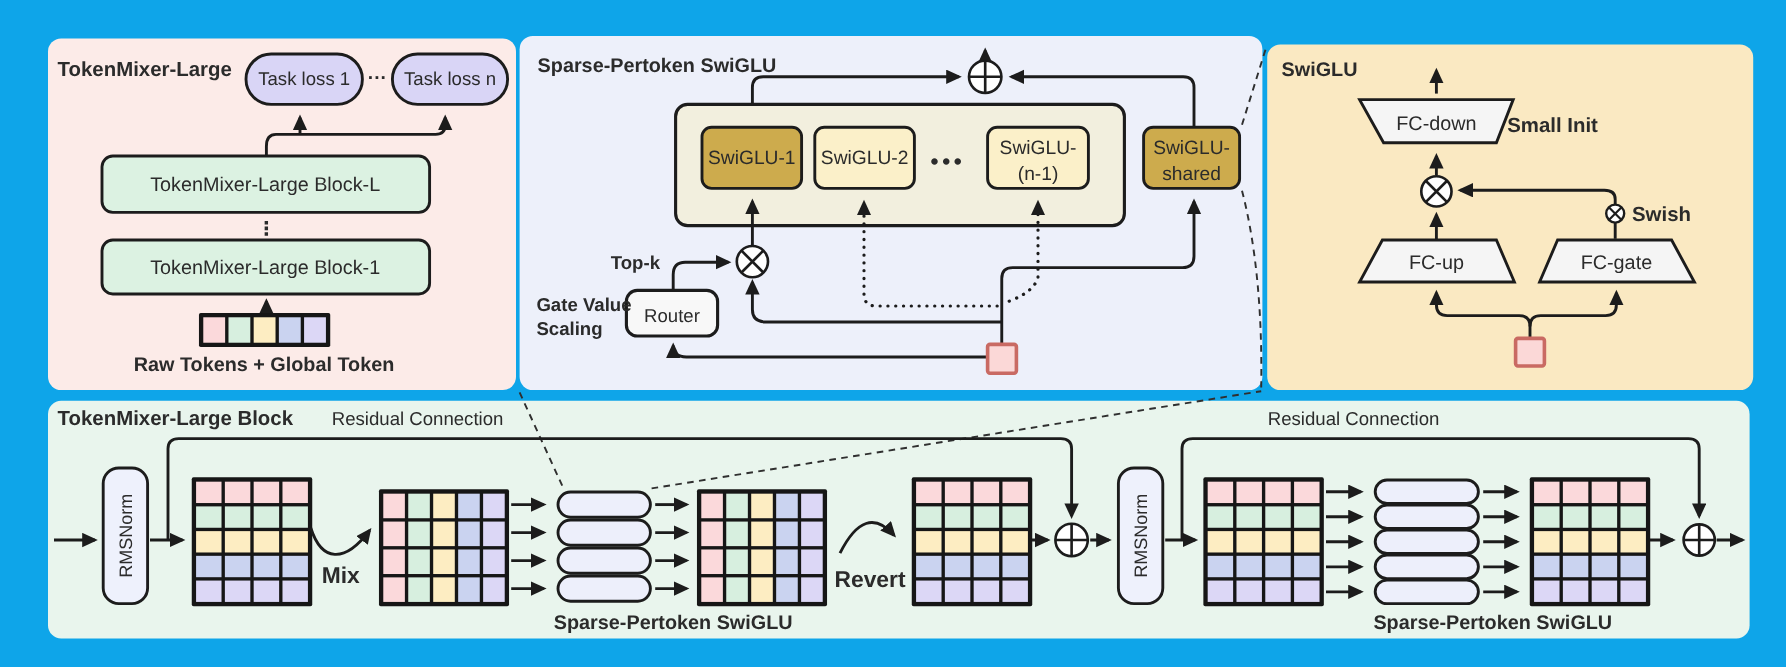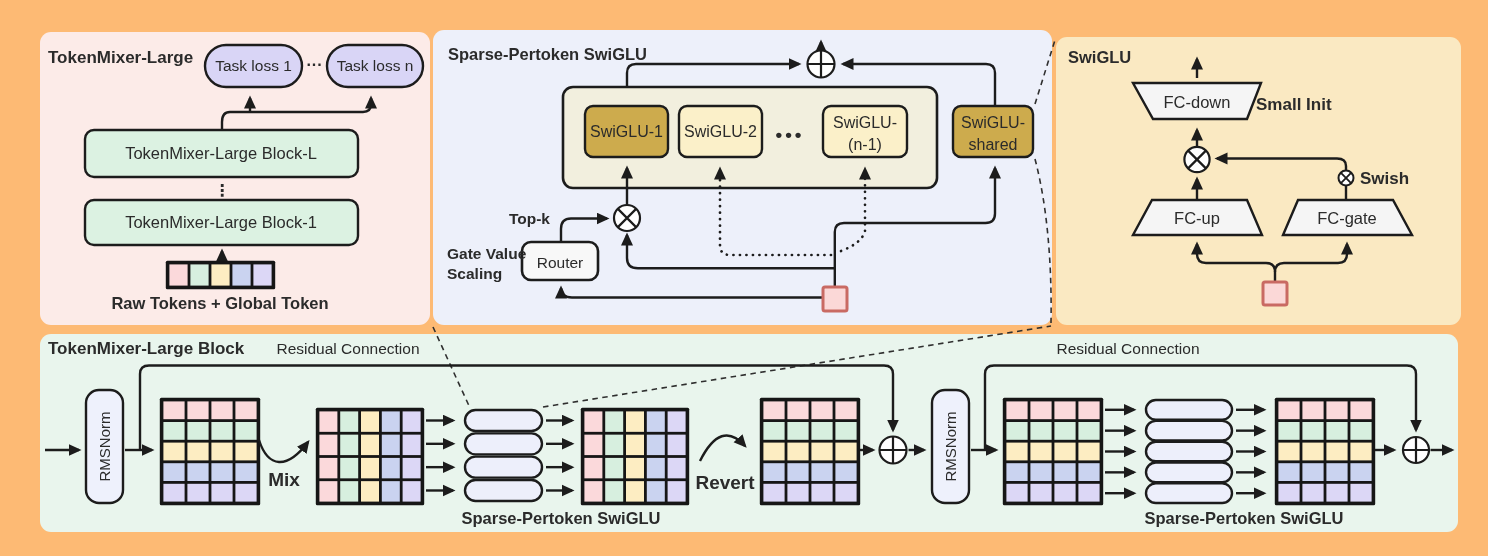--- a/index.html
+++ b/index.html
@@ -1,16 +1,16 @@
 <!DOCTYPE html>
 <html><head>
 <meta charset="utf-8">
 <style>
   html,body{margin:0;padding:0;background:#ffffff;}
-  .stage{width:1488px;height:556px;position:relative;background:#fdba74;overflow:hidden;}
+  .stage{width:1488px;height:556px;position:relative;background:#0ea5e9;overflow:hidden;}
   .t{font-family:"Liberation Sans","DejaVu Sans",sans-serif;fill:#2b2b2b;}
   .b{font-weight:bold;}
   .ln{stroke:#1c1c1c;stroke-width:2.4;fill:none;}
   .ln2{stroke:#1c1c1c;stroke-width:2.2;fill:none;}
   .dot{stroke:#1c1c1c;stroke-width:2.7;fill:none;stroke-dasharray:0.1 6.4;stroke-linecap:round;}
   .dash{stroke:#2f2f2f;stroke-width:1.6;fill:none;stroke-dasharray:5.5 4.5;}
   .box{stroke:#1c1c1c;stroke-width:2.4;}
   .box2{stroke:#1c1c1c;stroke-width:2.6;}
   .opc{fill:#ffffff;stroke:#1c1c1c;stroke-width:2.2;}
 </style>

